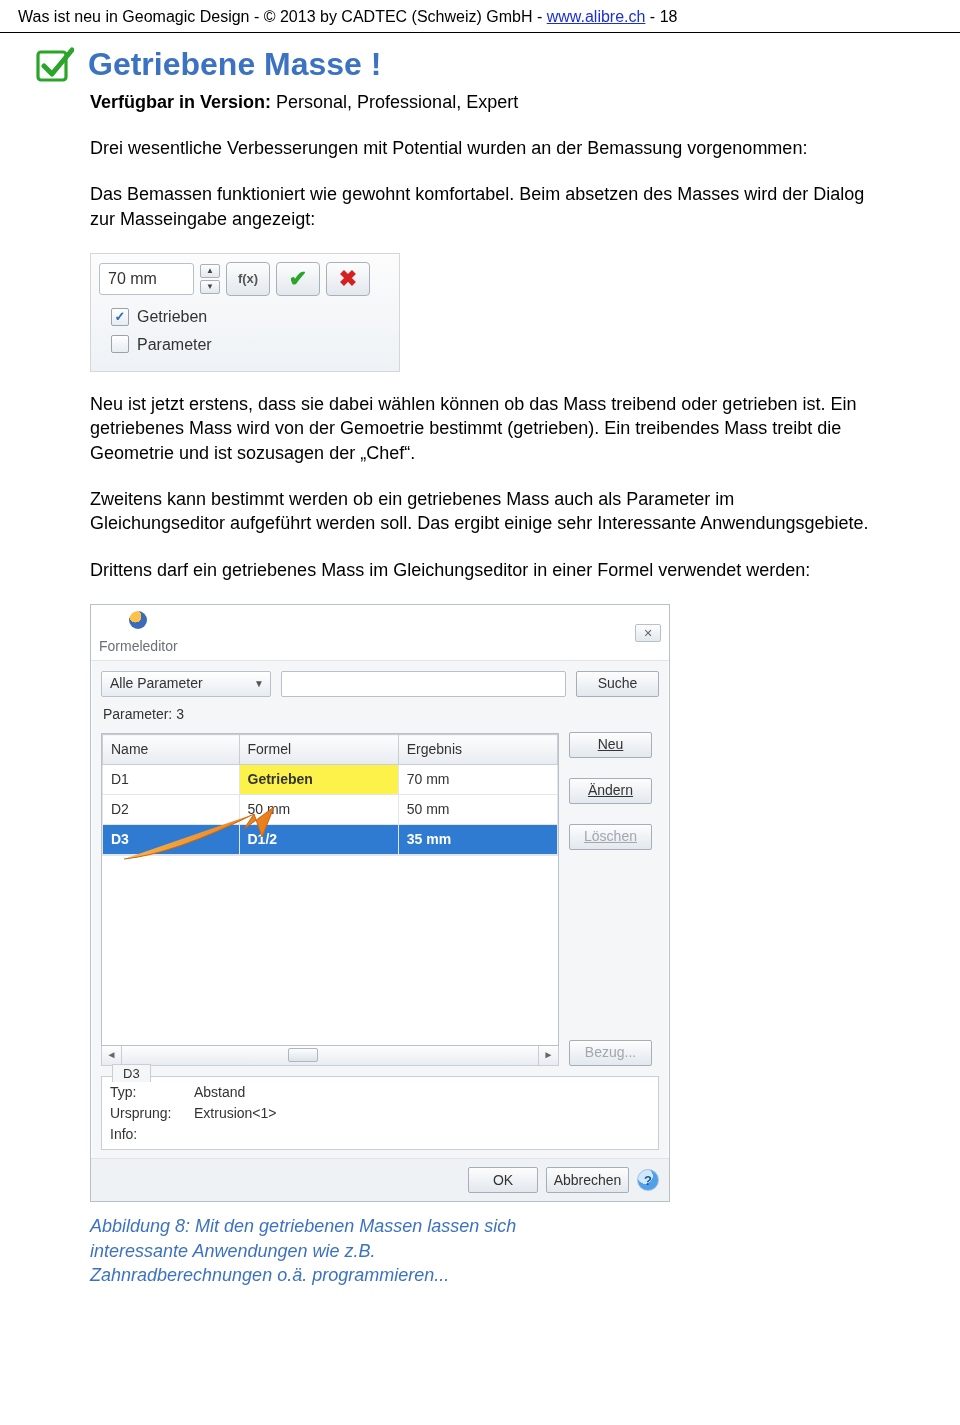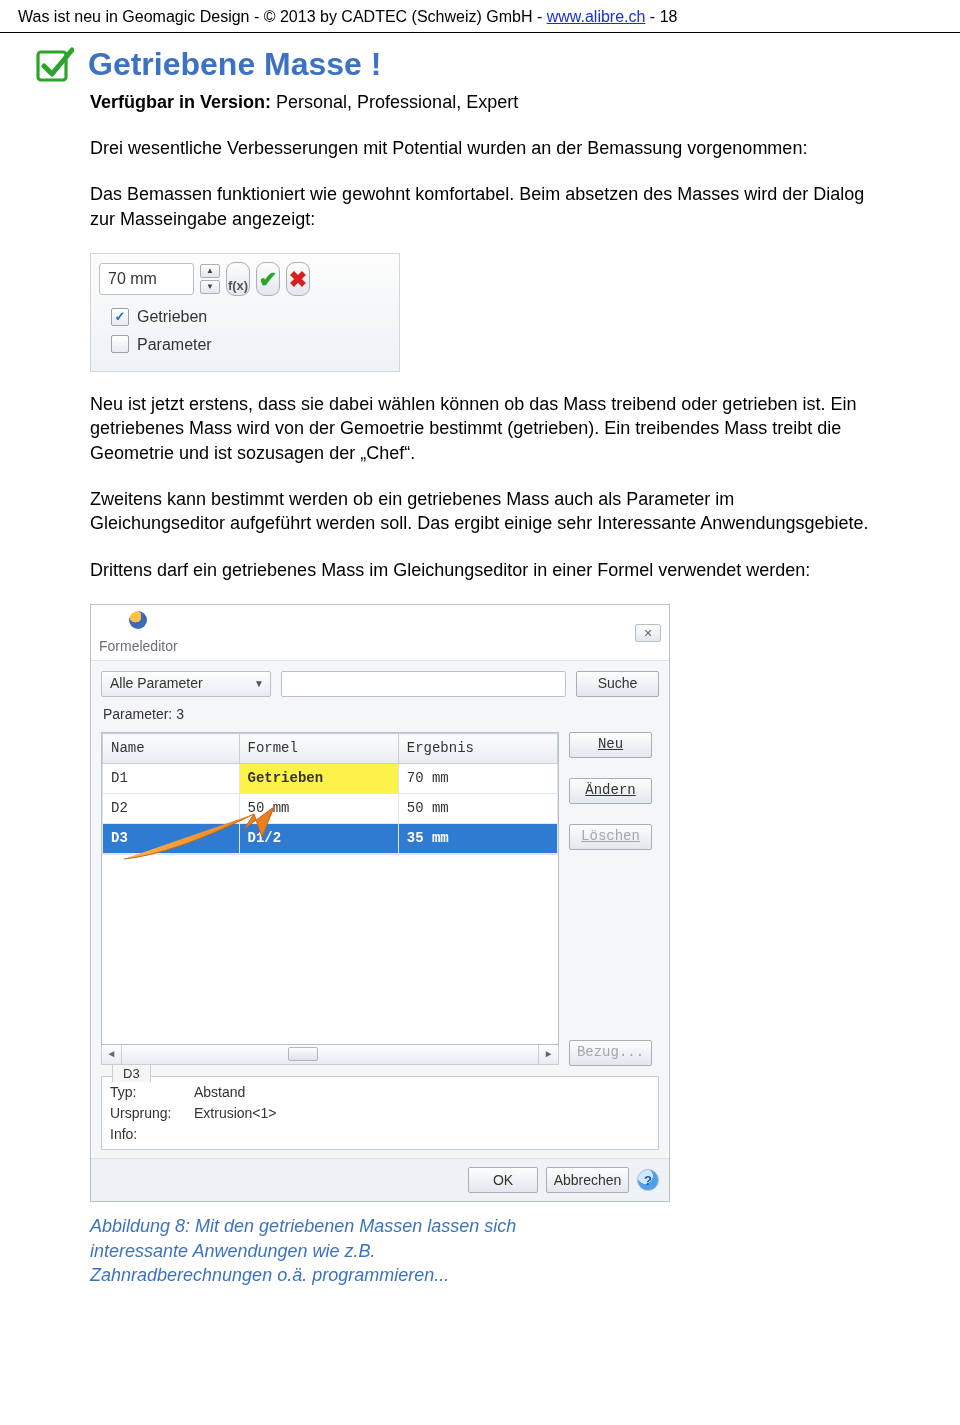--- a/index.html
+++ b/index.html
@@ -49,24 +49,24 @@
     font-size: 16px; color: #333;
   }
   .spinner { width: 20px; display: flex; flex-direction: column; gap: 2px; }
   .spin-btn {
     height: 14px; border: 1px solid #a8b0b8; border-radius: 2px;
     background: linear-gradient(#fdfdfd,#e2e8ee);
     display:flex;align-items:center;justify-content:center;
     font-size:8px;color:#444;cursor:pointer;
   }
   .fx-btn, .ok-btn, .cancel-btn {
-    width: 24px; height: 34px;
-    border: 1px solid #a8b0b8; border-radius: 9px;
+    width: 44px; height: 34px;
+    border: 1px solid #a8b0b8; border-radius: 4px;
     background: linear-gradient(#fdfdfd,#e2e8ee);
-    display:flex;align-items:flex-end;justify-content:center;
+    display:flex;align-items:center;justify-content:center;
   }
   .fx-sym { font-size: 13px; color:#555; font-weight:bold; }
   .check-sym { font-size: 22px; color: #2aa52a; font-weight: bold; }
   .x-sym { font-size: 22px; color: #d42020; font-weight: bold; }
   .d1-row2 { display: flex; align-items: center; gap: 8px; margin: 6px 0 4px 12px; }
   .cb {
     width:18px;height:18px;border:1px solid #9aa2ac;border-radius:2px;
     background:linear-gradient(#fff,#e6ecf2);
     display:flex;align-items:center;justify-content:center;
     font-size:13px;color:#2a6db8;font-weight:bold;
@@ -109,21 +109,21 @@
     background:#fff;padding:0 8px;font-size:14px;
   }
   .btn {
     width:83px;height:26px;border:1px solid #a6aeb8;border-radius:2px;
     background:linear-gradient(#fdfdfd,#e2e8ee);
     display:flex;align-items:center;justify-content:center;
     font-size:14px;color:#333;cursor:pointer;
   }
   .btn.disabled { color:#a2a7af; }
   .param-line { margin:4px 0 8px 2px; color:#333; }
-  .table-area { display:flex; gap:10px; align-items:center;font-family:Liberation Mono, monospace; }
+  .table-area { display:flex; gap:10px; align-items:flex-end; }
   .table-wrap {
     flex:1;border:1px solid #b8c0c8;background:#fff;
   }
   table { width:100%; border-collapse:collapse; table-layout:fixed; }
   th {
     text-align:left;padding:5px 8px;border:1px solid #c8ced6;
     background:linear-gradient(#fdfdfd,#e8ecf1);font-weight:normal;color:#333;
   }
   td { padding:5px 8px;border:1px solid #e2e6ec;color:#333; }
   tr.hl-formula td.formula-cell { background:#fdf24a; font-weight:bold; }

